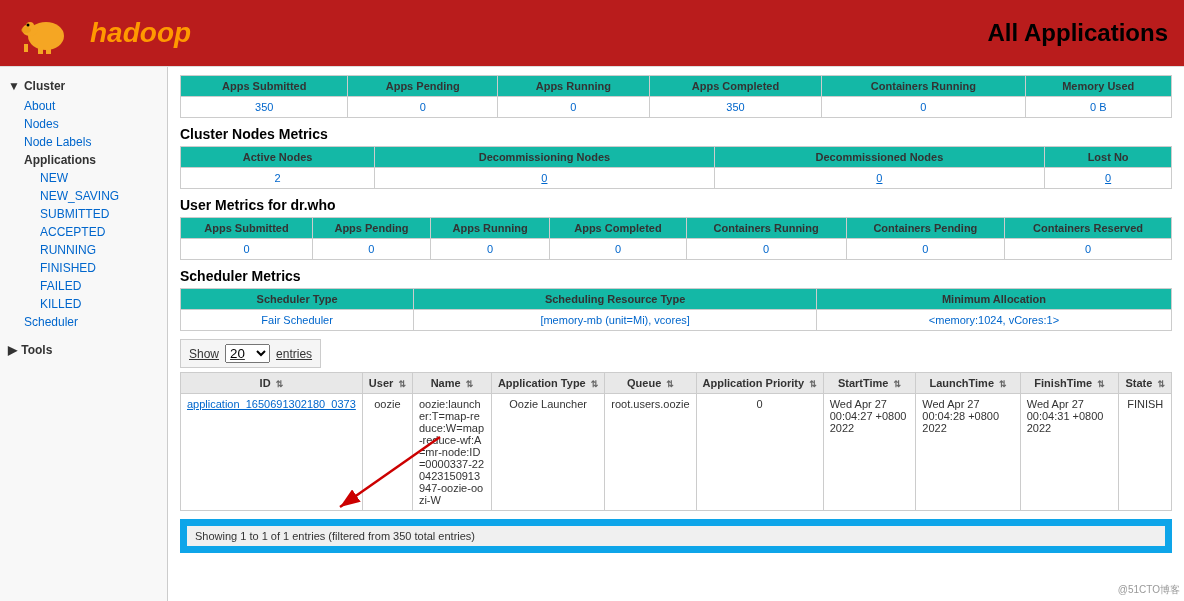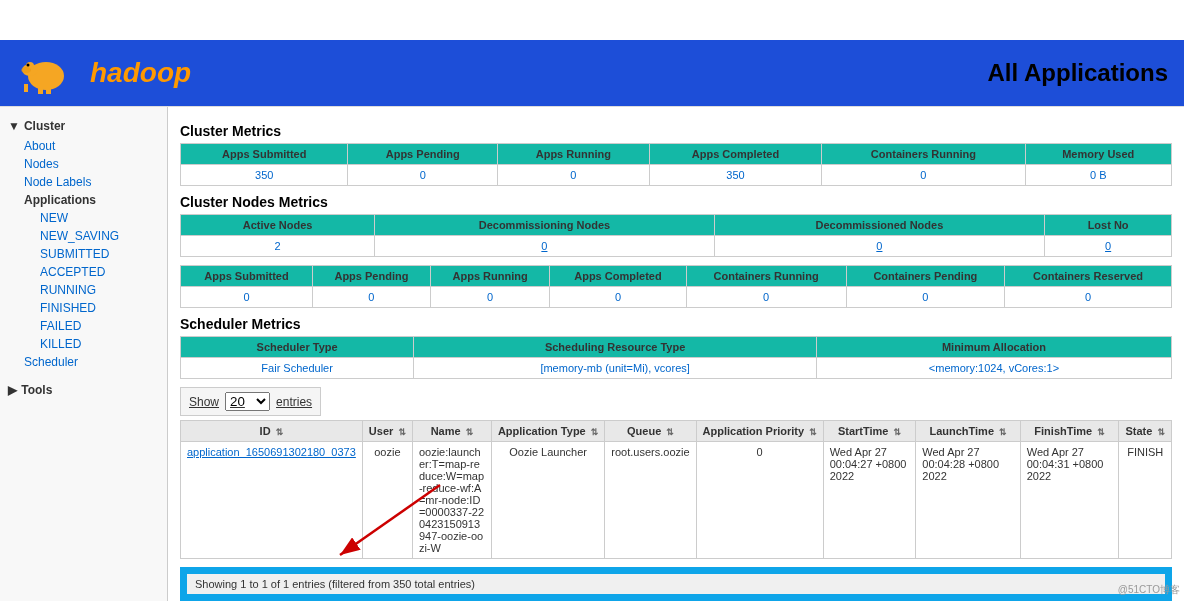--- a/index.html
+++ b/index.html
@@ -1,19 +1,19 @@
 <!DOCTYPE html>
 <html><head>
   <meta charset="utf-8">
   <style>
     * { box-sizing: border-box; margin: 0; padding: 0; }
     body { font-family: Arial, sans-serif; font-size: 12px; background: #fff; color: #333; }
     
     
-    .header { display: flex; align-items: center; justify-content: space-between; padding: 8px 16px; border-bottom: 1px solid #ddd; background: #1d4ed8; margin-top: 40px; }
+    .header { display: flex; align-items: center; justify-content: space-between; padding: 8px 16px; border-bottom: 1px solid #ddd; background: #b91c1c; }
     .header-title { font-size: 24px; font-weight: bold; color: #000; }
     
     
     .main-layout { display: flex; }
     
     
     .sidebar { width: 168px; min-width: 168px; border-right: 1px solid #ccc; padding: 8px 0; background: #f8f8f8; min-height: 560px; }
     .sidebar-cluster { font-weight: bold; color: #333; padding: 4px 8px; cursor: pointer; display: flex; align-items: center; gap: 4px; }
     .sidebar-section { padding-left: 16px; }
     .sidebar-item { padding: 2px 8px; color: #0066cc; cursor: pointer; }
@@ -100,21 +100,20 @@
       <div class="sidebar-item">Scheduler</div>
     </div>
     <div class="sidebar-tools">
       <span>▶</span>
       <span>Tools</span>
     </div>
   </div>
 
   <div class="content">
 
-    <div class="section-title">Cluster Metrics</div>
     <table class="metrics-table">
       <thead>
         <tr>
           <th>Apps Submitted</th>
           <th>Apps Pending</th>
           <th>Apps Running</th>
           <th>Apps Completed</th>
           <th>Containers Running</th>
           <th>Memory Used</th>
         </tr>
@@ -144,20 +143,21 @@
       <tbody>
         <tr>
           <td>2</td>
           <td style="color:#0066cc;text-decoration:underline;cursor:pointer;">0</td>
           <td style="color:#0066cc;text-decoration:underline;cursor:pointer;">0</td>
           <td style="color:#0066cc;text-decoration:underline;cursor:pointer;">0</td>
         </tr>
       </tbody>
     </table>
 
+    <div class="section-title">User Metrics for dr.who</div>
     <table class="metrics-table">
       <thead>
         <tr>
           <th>Apps Submitted</th>
           <th>Apps Pending</th>
           <th>Apps Running</th>
           <th>Apps Completed</th>
           <th>Containers Running</th>
           <th>Containers Pending</th>
           <th>Containers Reserved</th>

